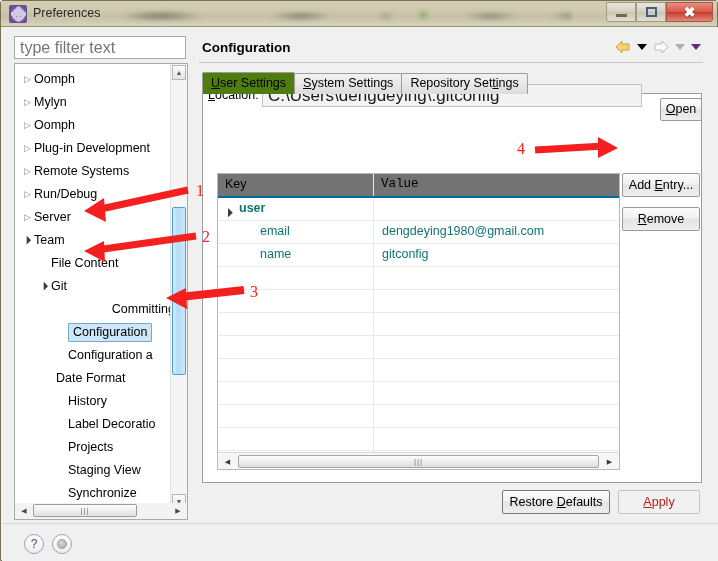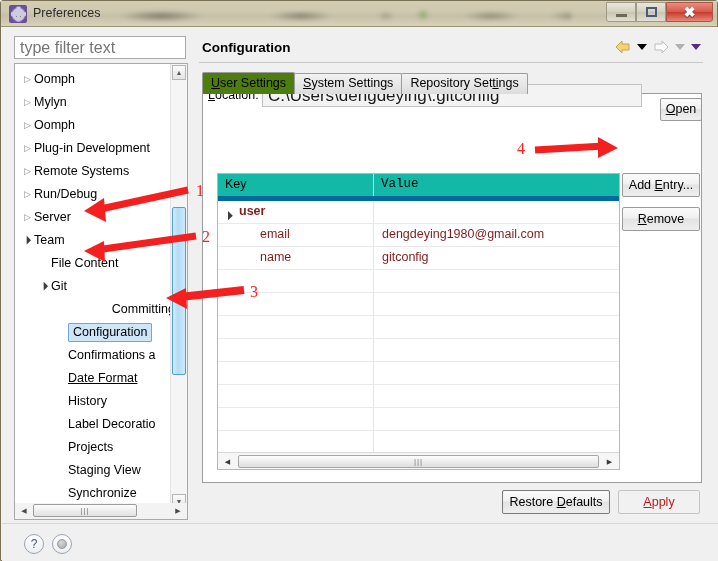--- a/index.html
+++ b/index.html
@@ -400,40 +400,40 @@
     left: 215px; top: 146px;
     width: 403px; height: 297px;
     box-sizing: border-box;
     border: 1px solid #b8b8b8;
     background: #fff;
     overflow: hidden;
   }
   .tbl-head {
     display: flex;
     height: 22px;
-    border-bottom: 5px solid #0369a1;
-    background: #14b8a6;
+    border-bottom: 2px solid #0369a1;
+    background: #737373;
   }
   .tbl-head .th {
     font-size: 12.5px;
     color: #000;
     line-height: 21px;
     padding-left: 7px;
     box-sizing: border-box;
   }
   .th.k { width: 156px; border-right: 1px solid #e6e6e6; }
   .th.v { flex: 1; font-family: Liberation Mono, monospace; }
   .tbl-row {
     display: flex;
     height: 22px;
     border-bottom: 1px solid #eaeaea;
   }
   .tbl-row .td {
     font-size: 12.5px;
-    color: #7f1d1d;
+    color: #0f766e;
     line-height: 21px;
     box-sizing: border-box;
     overflow: hidden;
     white-space: nowrap;
   }
   .td.k { width: 156px; border-right: 1px solid #e6e6e6; padding-left: 7px; }
   .td.v { flex: 1; padding-left: 8px; }
   .td.k.group { font-weight: bold; }
   .td.k.child { padding-left: 42px; }
   .grp-tw {
@@ -585,22 +585,22 @@
             <div class="tree-row" style="padding-left: 6px;"><span class="tw collapsed"></span><span class="tree-label">Oomph</span></div>
             <div class="tree-row" style="padding-left: 6px;"><span class="tw collapsed"></span><span class="tree-label">Plug-in Development</span></div>
             <div class="tree-row" style="padding-left: 6px;"><span class="tw collapsed"></span><span class="tree-label">Remote Systems</span></div>
             <div class="tree-row" style="padding-left: 6px;"><span class="tw collapsed"></span><span class="tree-label">Run/Debug</span></div>
             <div class="tree-row" style="padding-left: 6px;"><span class="tw collapsed"></span><span class="tree-label">Server</span></div>
             <div class="tree-row" style="padding-left: 6px;"><span class="tw expanded"></span><span class="tree-label">Team</span></div>
             <div class="tree-row" style="padding-left: 23px;"><span class="tw none"></span><span class="tree-label">File Content</span></div>
             <div class="tree-row" style="padding-left: 23px;"><span class="tw expanded"></span><span class="tree-label">Git</span></div>
             <div class="tree-row" style="padding-left: 62px; text-align: right;"><span class="tw none"></span><span class="tree-label">Committing</span></div>
             <div class="tree-row selected" style="padding-left: 40px;"><span class="tw none"></span><span class="tree-label">Configuration</span></div>
-            <div class="tree-row" style="padding-left: 40px;"><span class="tw none"></span><span class="tree-label">Confirmations a</span></div>
-            <div class="tree-row" style="padding-left: 40px; text-decoration: underline;"><span class="tw none"></span><span class="tree-label">Date Format</span></div>
+            <div class="tree-row" style="padding-left: 40px;"><span class="tw none"></span><span class="tree-label">Configuration a</span></div>
+            <div class="tree-row" style="padding-left: 28px;"><span class="tw none"></span><span class="tree-label">Date Format</span></div>
             <div class="tree-row" style="padding-left: 40px;"><span class="tw none"></span><span class="tree-label">History</span></div>
             <div class="tree-row" style="padding-left: 40px;"><span class="tw none"></span><span class="tree-label">Label Decoratio</span></div>
             <div class="tree-row" style="padding-left: 40px;"><span class="tw none"></span><span class="tree-label">Projects</span></div>
             <div class="tree-row" style="padding-left: 40px;"><span class="tw none"></span><span class="tree-label">Staging View</span></div>
             <div class="tree-row" style="padding-left: 40px;"><span class="tw none"></span><span class="tree-label">Synchronize</span></div>
             <div class="tree-row" style="padding-left: 40px;"><span class="tw none"></span><span class="tree-label">Window Cache</span></div>
           </div>
         <div class="v-scroll">
           <div class="arrow up">▲</div>
           <div class="thumb"></div>

